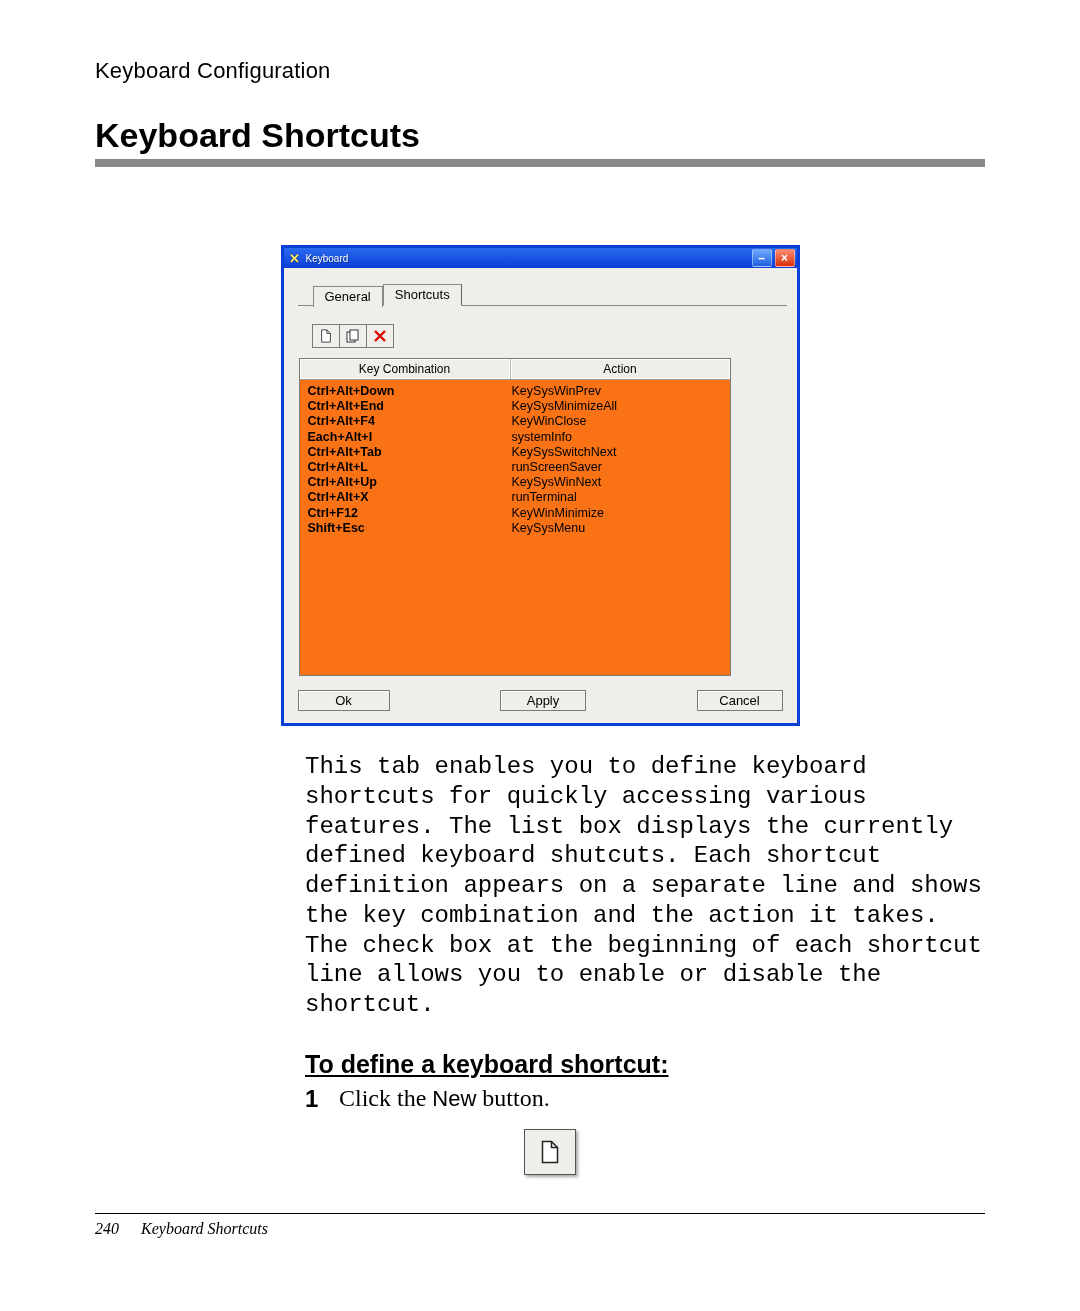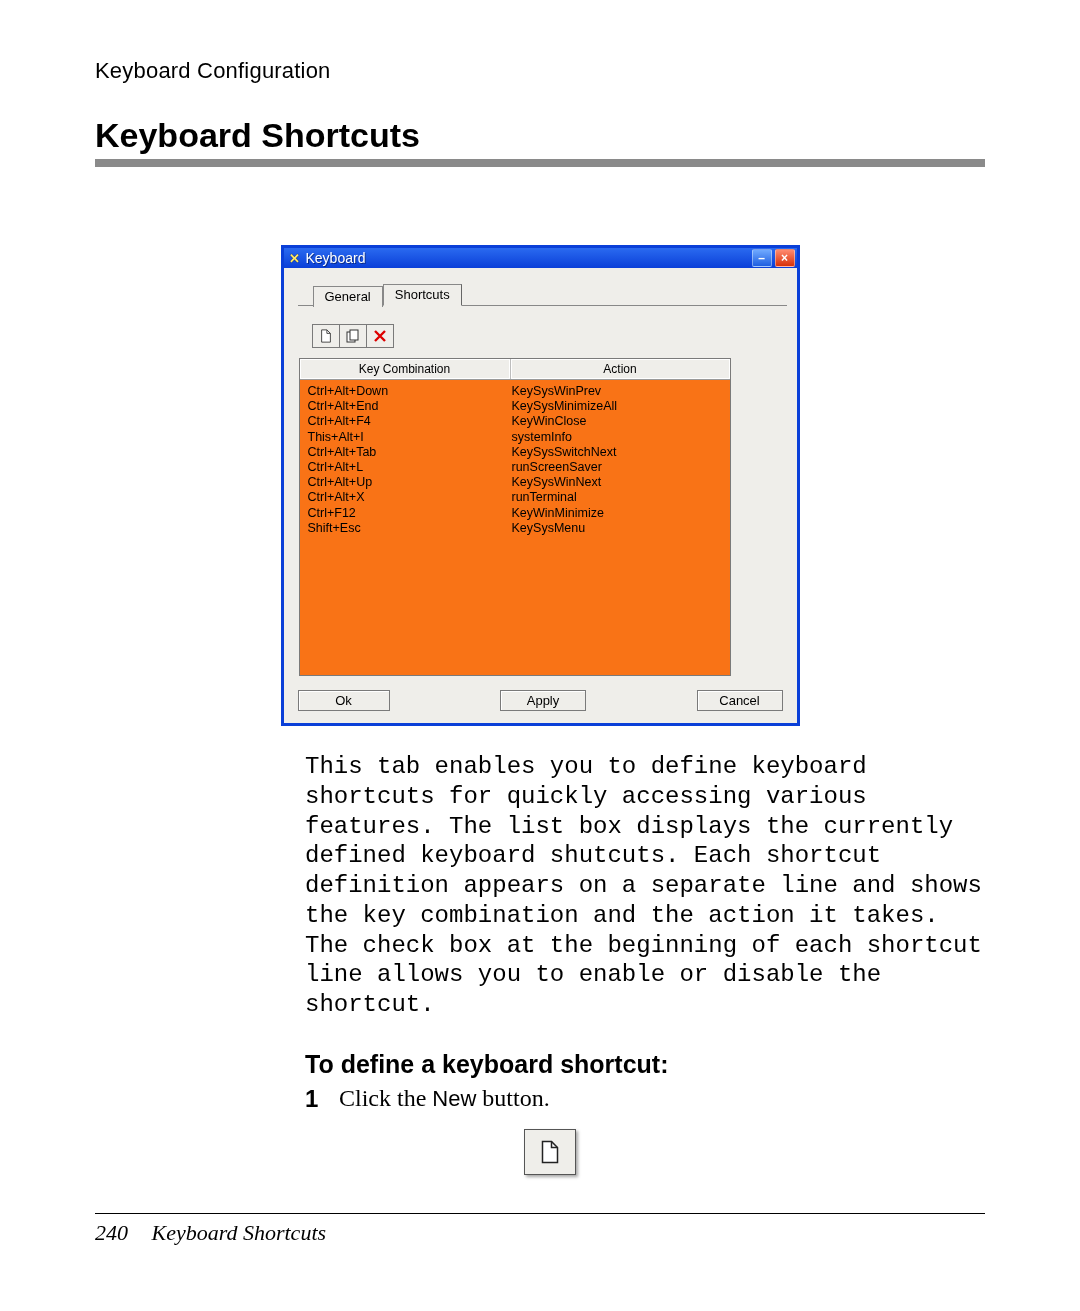--- a/index.html
+++ b/index.html
@@ -55,21 +55,21 @@
   }
   .titlebar .tb-icon {
     width: 14px; height: 14px;
     display: inline-flex; align-items: center; justify-content: center;
     margin-right: 4px;
     color: #ffe96c;
     font-weight: bold;
     font-size: 13px;
     text-shadow: 0 0 1px #000;
   }
-  .titlebar .tb-title { flex: 1; font-size: 14px; text-shadow: 1px 1px 0 rgba(0,0,0,.4);}
+  .titlebar .tb-title { flex: 1; font-size: 10px; text-shadow: 1px 1px 0 rgba(0,0,0,.4);}
   .tb-btn {
     width: 18px; height: 16px;
     margin-left: 3px;
     border: 1px solid #fff6;
     border-radius: 2px;
     display: inline-flex; align-items: center; justify-content: center;
     font-weight: bold;
     font-size: 12px;
   }
   .tb-min { background: linear-gradient(#6fa9ff,#1f5fe0); color:#fff;}
@@ -133,21 +133,21 @@
   .list-head .col {
     padding: 3px 0;
     text-align: center;
     border-right: 1px solid #bdbdbd;
     box-shadow: inset -1px -1px 0 #fff, inset 1px 1px 0 #fff;
   }
   .col.kc { width: 210px; }
   .col.ac { flex:1; border-right:none; }
   .list-rows { padding: 4px 0 0 8px; font-size: 12.5px; line-height: 15.2px; font-family: Arial, sans-serif;}
   .row { display:flex; }
-  .row .c1 { width: 204px; }
+  .row .c1 { width: 204px; font-weight: bold; }
   .row .c2 { flex:1; }
 
   
   .btn-row { display:flex; justify-content:space-between; gap:8px; margin-top: 14px; padding-right: 4px;}
   .btn {
     min-width: 64px;
     padding: 2px 10px;
     font-size: 13px;
     border: 1px solid #7a7a7a;
     background: #efeeea;
@@ -162,20 +162,21 @@
     line-height: 1.24;
     margin: 26px 0 0 210px;
     font-family: Liberation Mono, monospace;
   }
   .h2 {
     font-family: "Arial Narrow", Arial, sans-serif;
     font-stretch: condensed;
     font-weight: 700;
     font-size: 25px;
     margin: 30px 0 6px 210px;
+    text-decoration: underline;
   }
   .step {
     font-size: 24px;
     margin-left: 210px;
     display:flex;
   }
   .step .num {
     font-family: "Arial Narrow", Arial, sans-serif;
     font-stretch: condensed;
     font-weight: 700;
@@ -188,21 +189,21 @@
     background:#efeeea;
     display:flex; align-items:center; justify-content:center;
     margin: 16px auto 0 auto;
     transform: translateX(10px);
     box-shadow: 2px 2px 3px rgba(0,0,0,.35);
   }
   .new-icon-box svg{ width:22px; height:24px;}
   .footer-rule { margin: 38px 0 0 0; border:0; border-top:1px solid #000; }
   .footer {
     font-style: italic;
-    font-size: 22px;
+    font-size: 16px;
     margin-top: 6px;
   }
   .footer .pn { font-style: italic; margin-right: 18px;}
 </style>
 </head>
 <body>
 
 <div class="page">
 
   <div class="running-head">Keyboard Configuration</div>
@@ -257,21 +258,21 @@
               </div>
             <div class="row">
                 <span class="c1">Ctrl+Alt+End</span>
                 <span class="c2">KeySysMinimizeAll</span>
               </div>
             <div class="row">
                 <span class="c1">Ctrl+Alt+F4</span>
                 <span class="c2">KeyWinClose</span>
               </div>
             <div class="row">
-                <span class="c1">This+Alt+I</span>
+                <span class="c1">Each+Alt+I</span>
                 <span class="c2">systemInfo</span>
               </div>
             <div class="row">
                 <span class="c1">Ctrl+Alt+Tab</span>
                 <span class="c2">KeySysSwitchNext</span>
               </div>
             <div class="row">
                 <span class="c1">Ctrl+Alt+L</span>
                 <span class="c2">runScreenSaver</span>
               </div>

